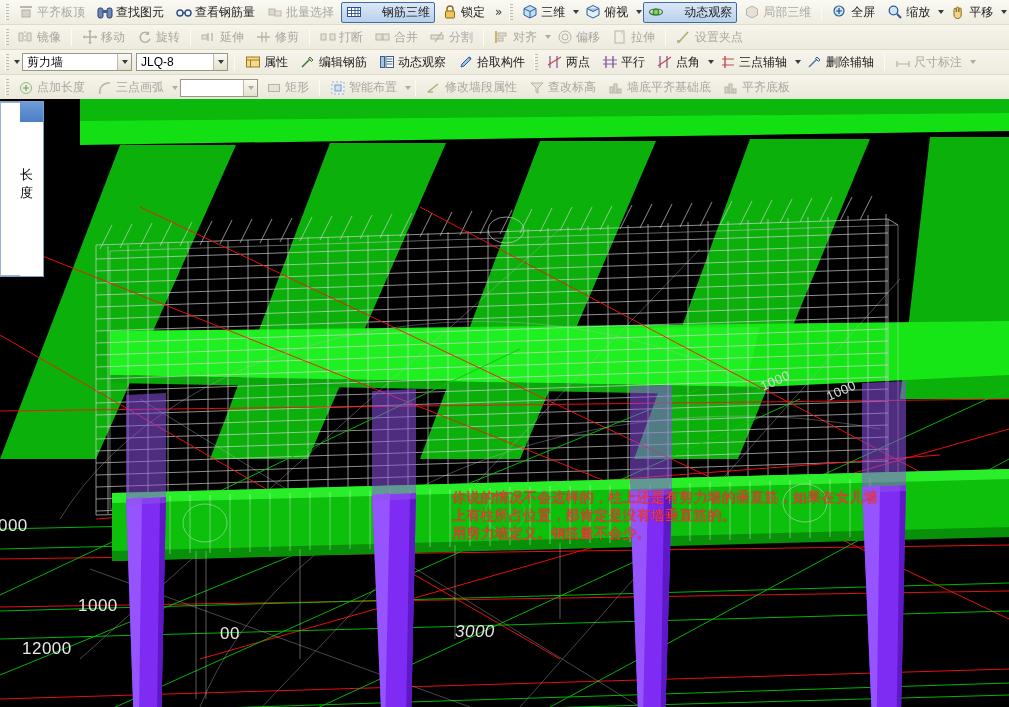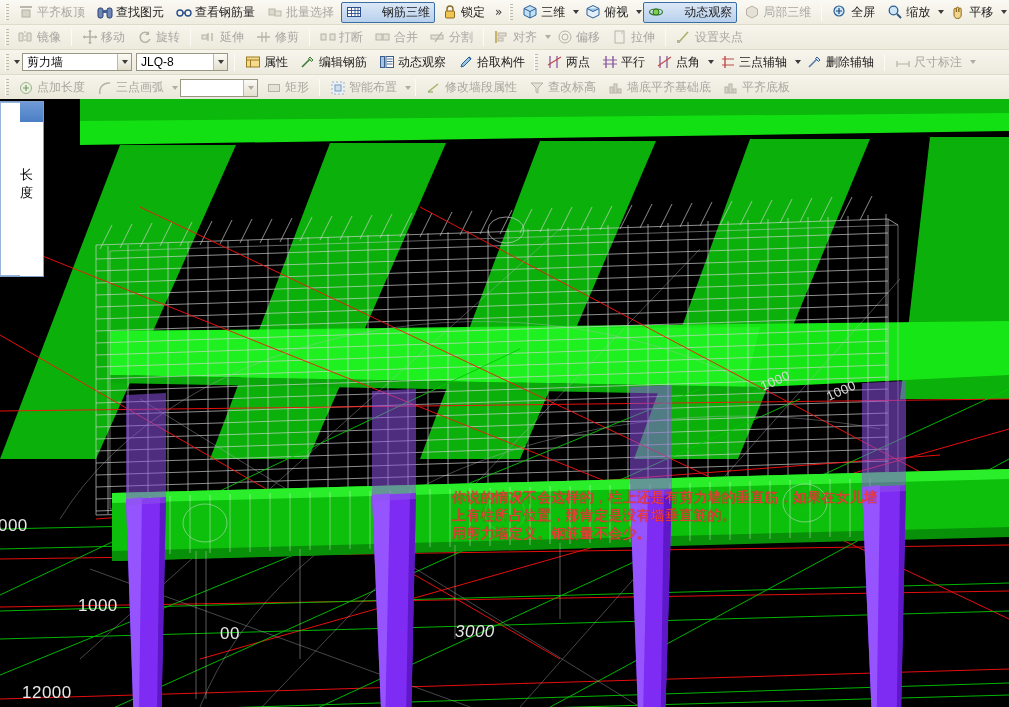--- a/index.html
+++ b/index.html
@@ -807,21 +807,21 @@
           <path d="M560,444 L560,520"></path>
         </g>
       </g>
     </svg>
 
     <div class="dimlbl rot" style="left:758px; top:281px;">1000</div>
     <div class="dimlbl rot" style="left:824px; top:291px;">1000</div>
     <div class="dimlbl" style="left:-12px; top:417px;">1000</div>
     <div class="dimlbl" style="left:78px; top:497px;">1000</div>
     <div class="dimlbl" style="left:455px; top:523px;font-style:italic;">3000</div>
-    <div class="dimlbl" style="left:22px; top:584px;text-align:center;">12000</div>
+    <div class="dimlbl" style="left:22px; top:540px;text-align:center;">12000</div>
     <div class="dimlbl" style="left:220px; top:525px;">00</div>
   </div>
 
   <div class="annot">
     <div>你说的情况不会这样的，柱上还是有剪力墙的垂直筋，如果在女儿墙</div>
     <div>上有柱所占位置，那肯定是没有墙垂直筋的。</div>
     <div>用剪力墙定义。钢筋量不会少。</div>
   </div>
 
   <div class="leftpanel">

